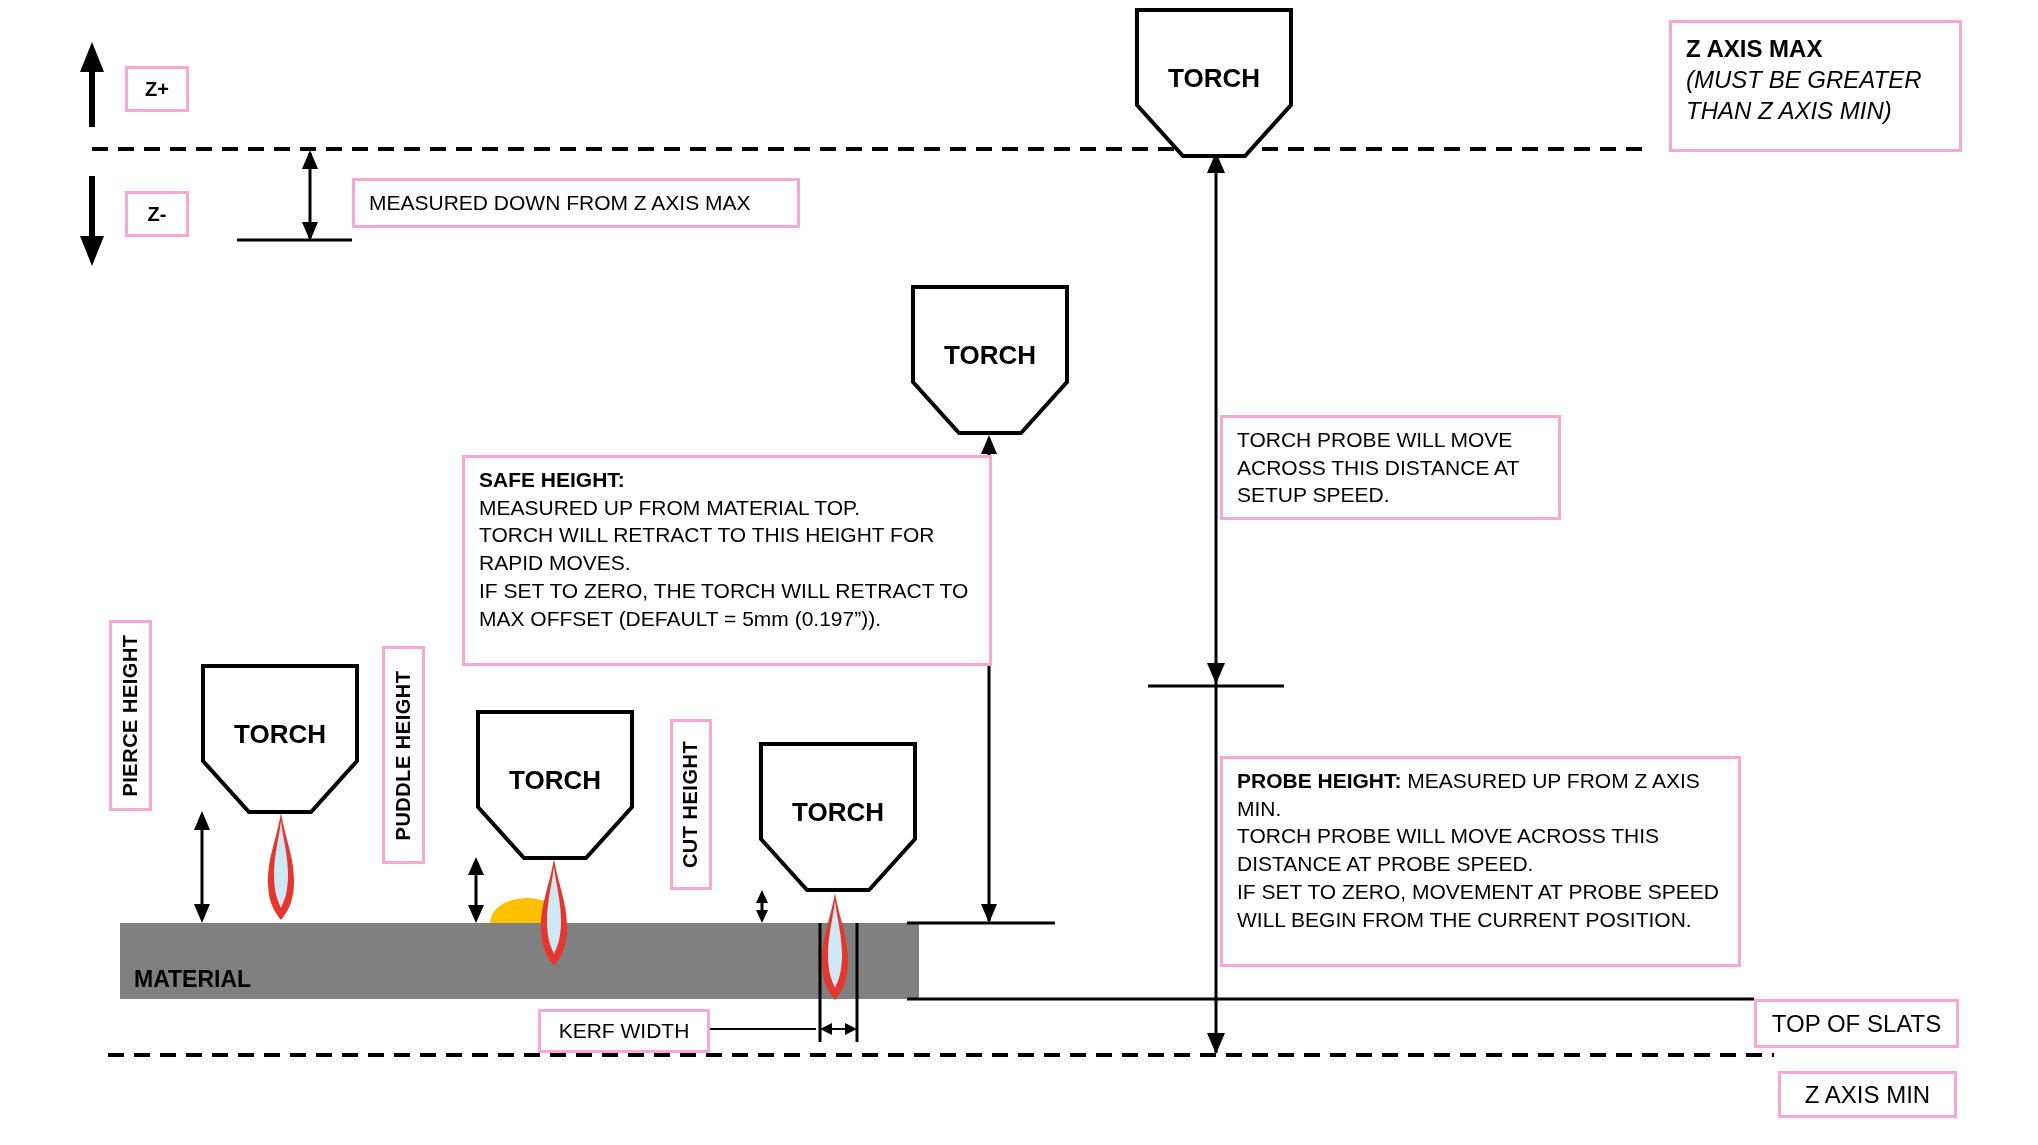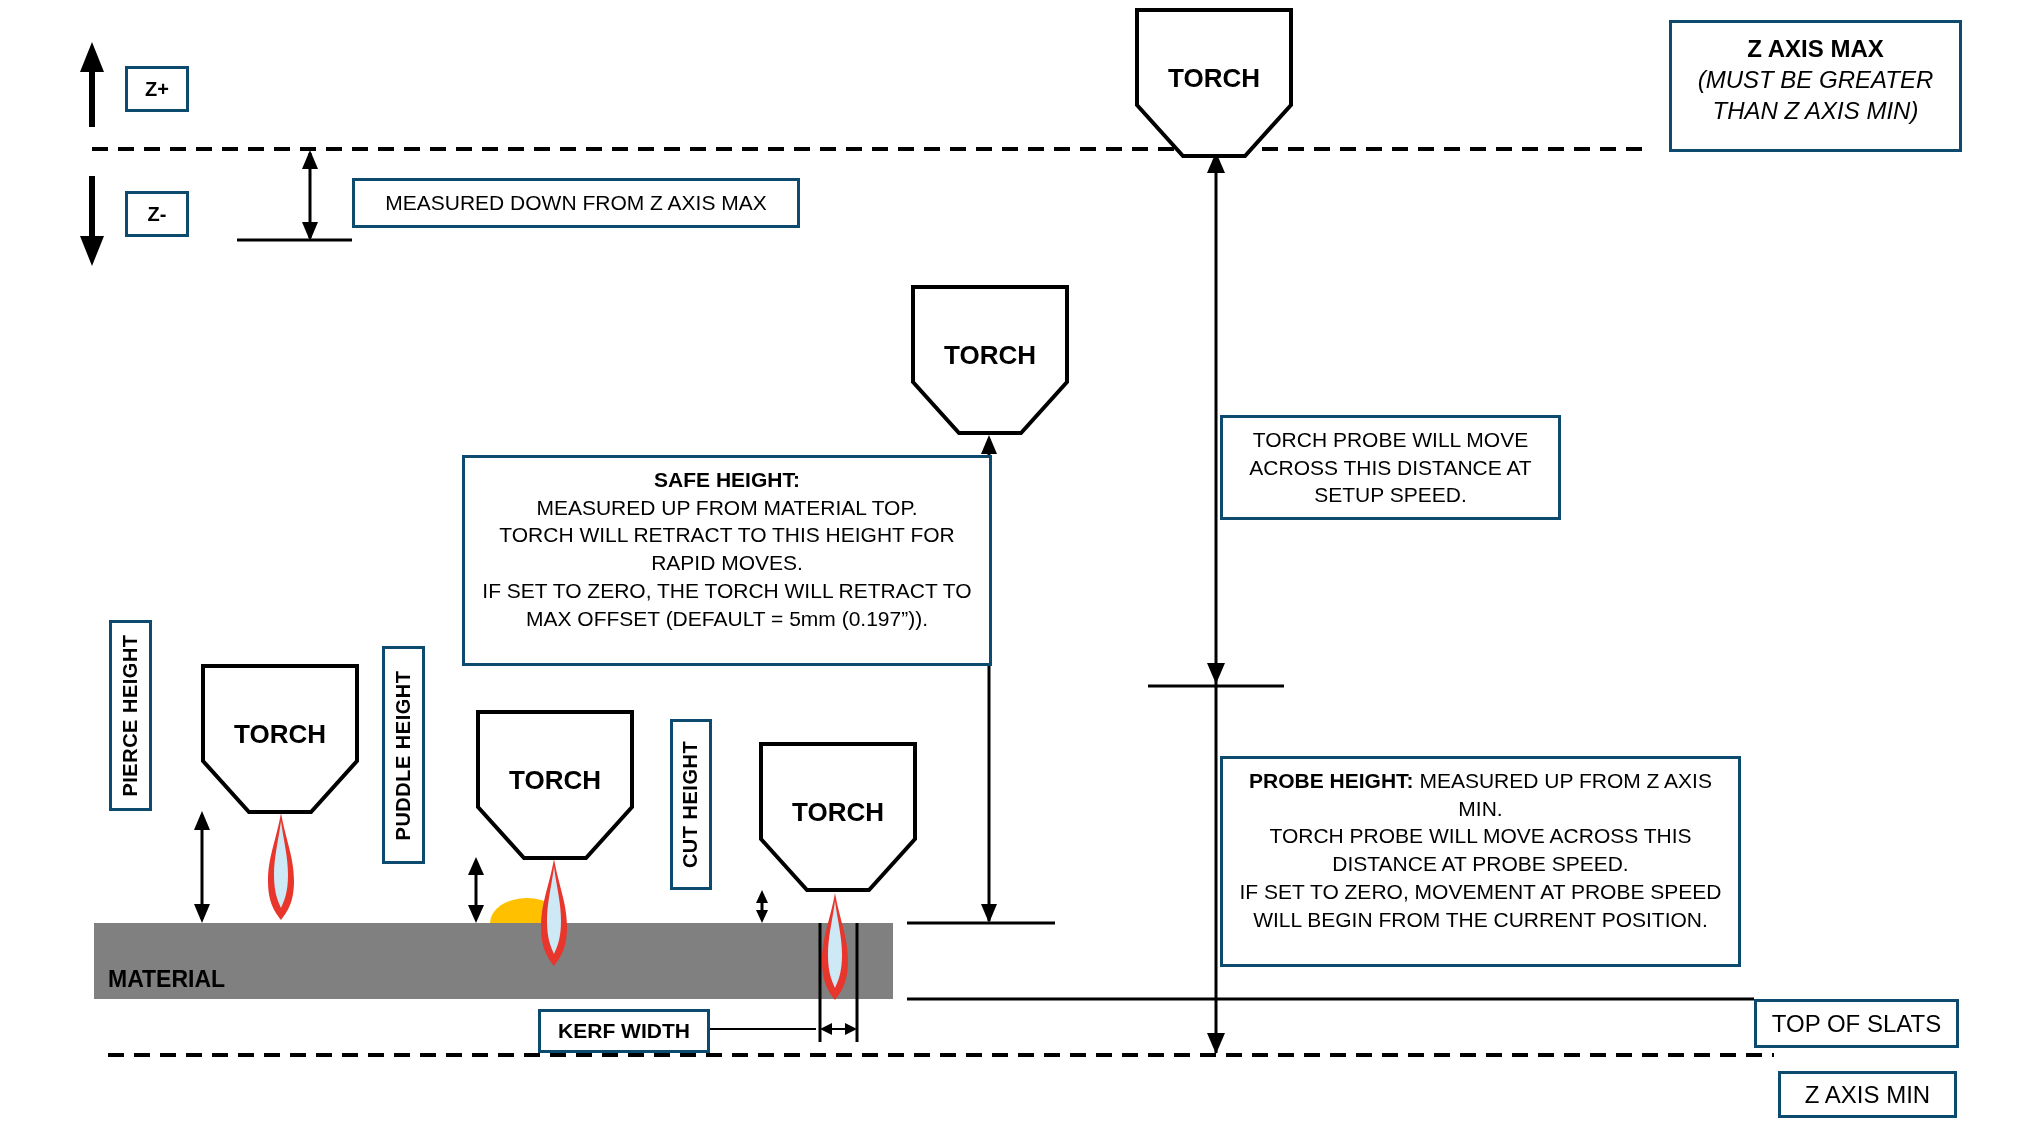--- a/index.html
+++ b/index.html
@@ -8,21 +8,21 @@
     font-family:"Liberation Sans", sans-serif;color:#000;
   }
   #lines-layer{position:absolute;left:0;top:0;z-index:2;}
   #lines-layer line{stroke:#000;stroke-width:3;}
   #lines-layer line.dash{stroke-width:4;stroke-dasharray:16 10;}
   #lines-layer line.thick{stroke-width:6;}
   #lines-layer line.thin{stroke-width:2;}
   #lines-layer polygon{fill:#000;stroke:none;}
 
   .box{
-    position:absolute;background:#fff;border:3px solid #0c4a6e;box-sizing:border-box;z-index:3;text-align:center;
+    position:absolute;background:#fff;border:3px solid #f9a8d4;box-sizing:border-box;z-index:3;
   }
   .center{display:flex;align-items:center;justify-content:center;}
   .small-label{font-weight:bold;font-size:20px;}
   .big-label{font-weight:normal;font-size:24px;}
 
   .textbox{padding:8px 14px;font-size:21px;line-height:1.32;}
   .textbox .b{font-weight:bold;}
   .textbox .i{font-style:italic;}
   .z-max-box{font-size:24px;line-height:1.3;padding:10px 14px;}
 
@@ -32,21 +32,21 @@
   }
 
   .torch{position:absolute;z-index:3;}
   .torch polygon{fill:#fff;stroke:#000;stroke-width:4;}
   .torch text{
     font-family:"Liberation Sans", sans-serif;font-weight:bold;font-size:26px;
     text-anchor:middle;fill:#000;
   }
 
   #material{
-    position:absolute;left:94px;top:923px;width:799px;height:76px;background:#808080;z-index:1;
+    position:absolute;left:120px;top:923px;width:799px;height:76px;background:#808080;z-index:1;
     display:flex;align-items:flex-end;text-align:center;
   }
   #material .mat-text{font-weight:bold;font-size:23px;padding:0 0 6px 14px;}
 </style>
 </head>
 <body>
 
 <div id="stage">
 
   <div id="material">
@@ -193,21 +193,21 @@
   </svg>
   <svg class="torch" style="left:475px;top:709px;" width="160" height="152" viewBox="0 0 160 152">
     <polygon points="3,3 157,3 157,98 111,149 49,149 3,98"></polygon>
     <text x="80" y="80">TORCH</text>
   </svg>
   <svg class="torch" style="left:758px;top:741px;" width="160" height="152" viewBox="0 0 160 152">
     <polygon points="3,3 157,3 157,98 111,149 49,149 3,98"></polygon>
     <text x="80" y="80">TORCH</text>
   </svg>
 
-  <div class="box center" style="left:538px;top:1009px;width:172px;height:44px;font-weight:bold;font-size:21px;">
+  <div class="box center" style="left:538px;top:1009px;width:172px;height:44px;font-weight:normal;font-size:21px;">
     <span>KERF WIDTH</span>
   </div>
 
   <div class="box center big-label" style="left:1754px;top:999px;width:205px;height:49px;">
     <span>TOP OF SLATS</span>
   </div>
 
   <div class="box center big-label" style="left:1778px;top:1071px;width:179px;height:47px;">
     <span>Z AXIS MIN</span>
   </div>

